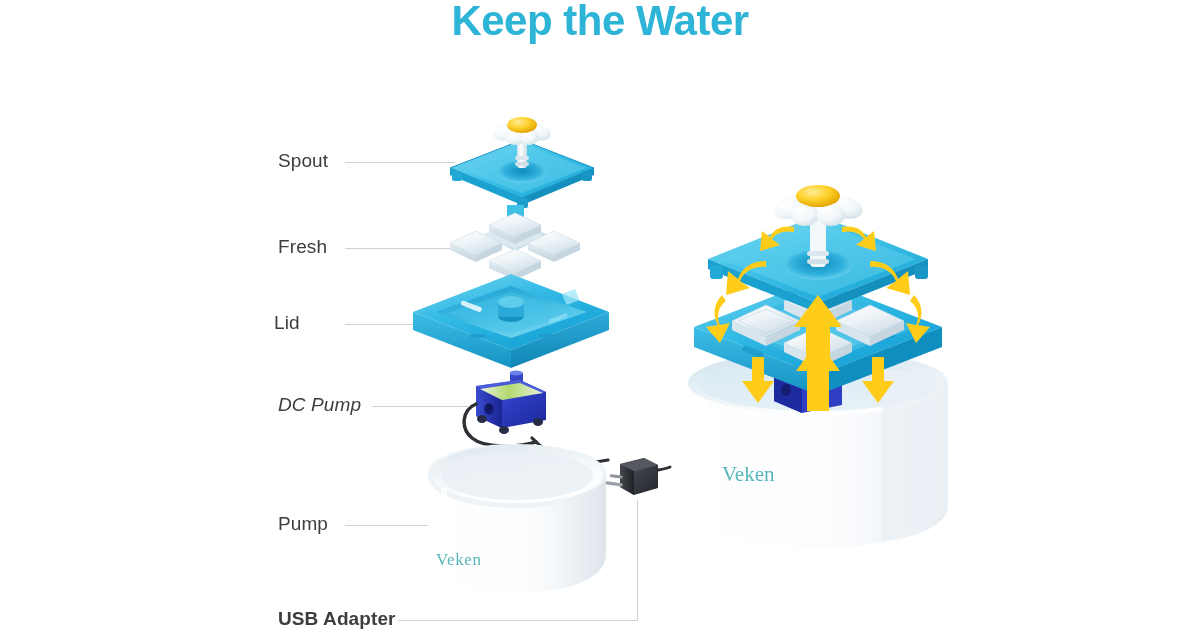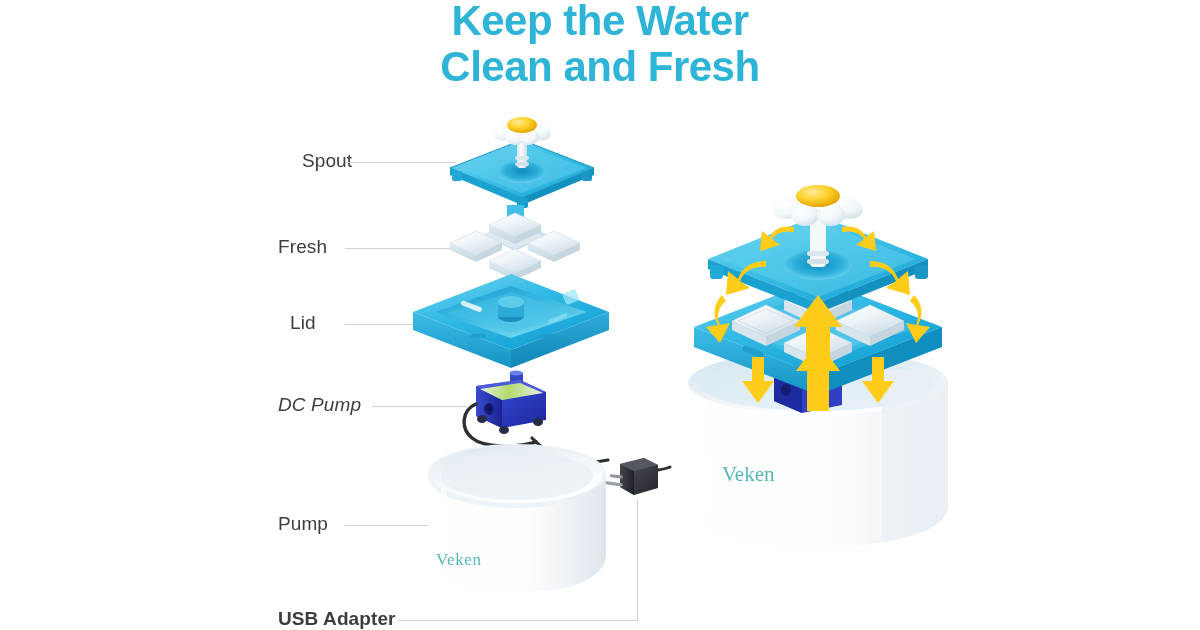--- a/index.html
+++ b/index.html
@@ -58,30 +58,29 @@
 
   svg{overflow:visible;display:block;}
 </style>
 </head>
 <body>
 
 <div id="stage">
 
   <div class="title" style="top:0px;">
     <span class="l1">Keep the Water</span>
-    <span class="l2">Clean and Fresh</span>
-  </div>
-
-  <div class="callout" style="left:278px;top:150px;margin-left:24px;">Spout</div>
+  </div>
+
+  <div class="callout" style="left:278px;top:150px;">Spout</div>
   <div class="leader" style="left:345px;top:162px;width:110px;"></div>
 
   <div class="callout" style="left:278px;top:236px;">Fresh</div>
   <div class="leader" style="left:345px;top:248px;width:122px;"></div>
 
-  <div class="callout" style="left:290px;top:312px;">Lid</div>
+  <div class="callout" style="left:274px;top:312px;">Lid</div>
   <div class="leader" style="left:345px;top:324px;width:78px;"></div>
 
   <div class="callout" style="left:278px;top:394px;font-style:italic;">DC Pump</div>
   <div class="leader" style="left:372px;top:406px;width:96px;"></div>
 
   <div class="callout" style="left:278px;top:513px;">Pump</div>
   <div class="leader" style="left:345px;top:525px;width:100px;"></div>
 
   <div class="callout" style="left:278px;top:608px;font-weight:bold;">USB Adapter</div>
   <div class="leader" style="left:398px;top:620px;width:240px;"></div>

